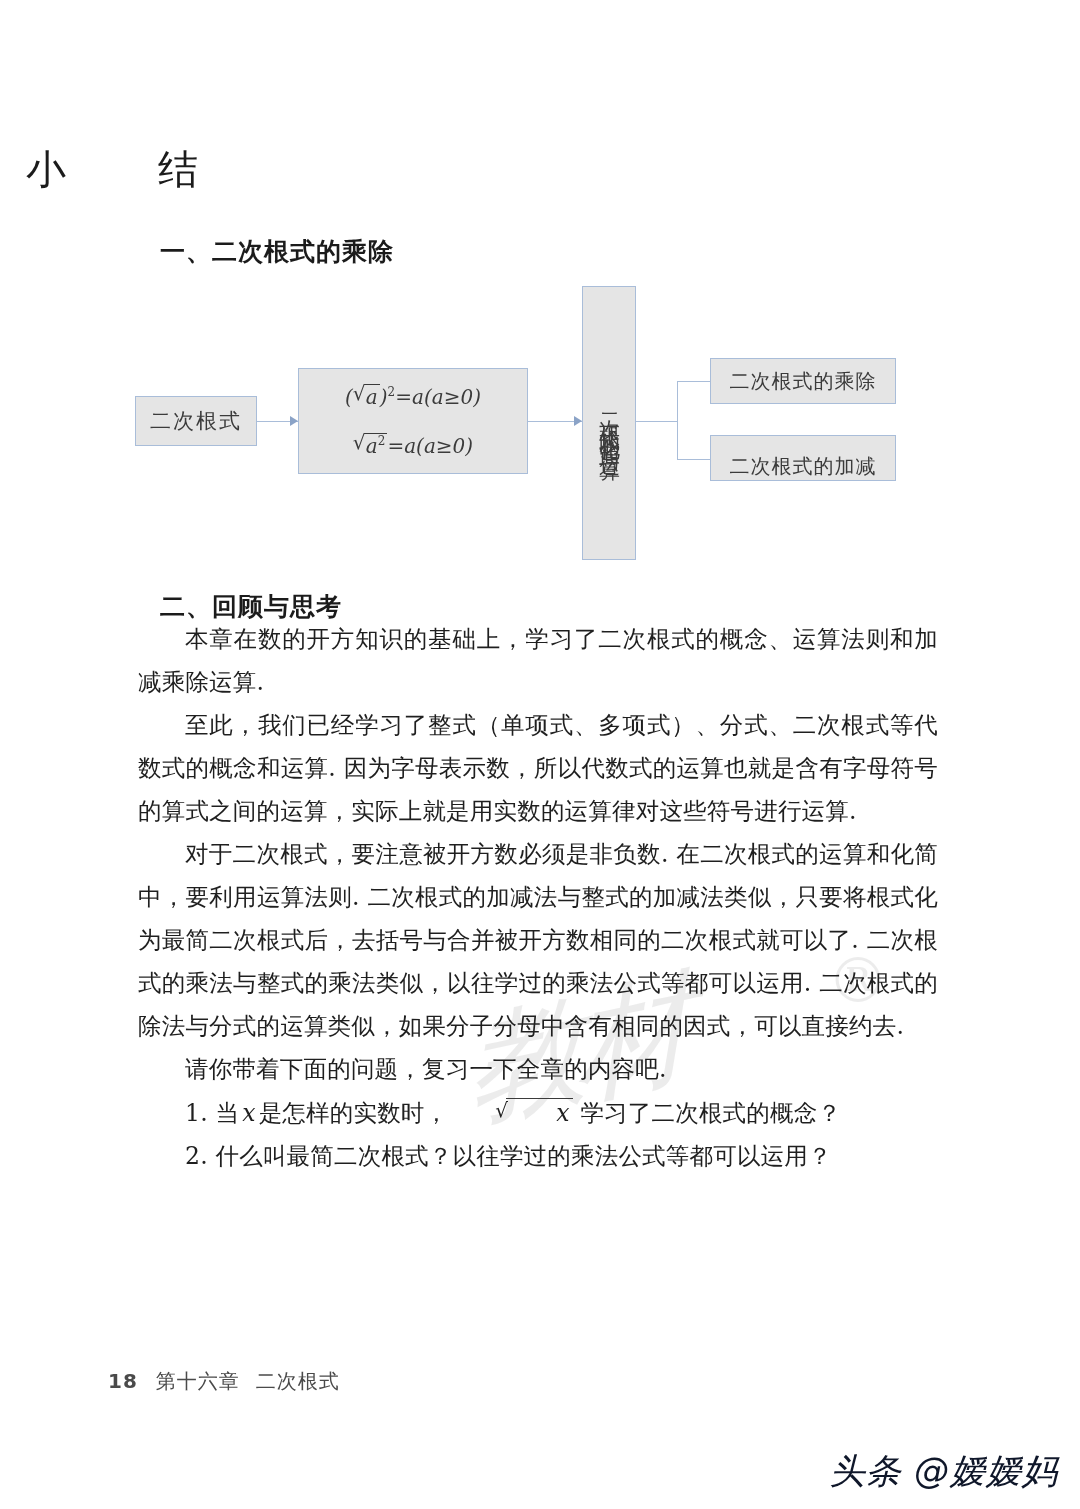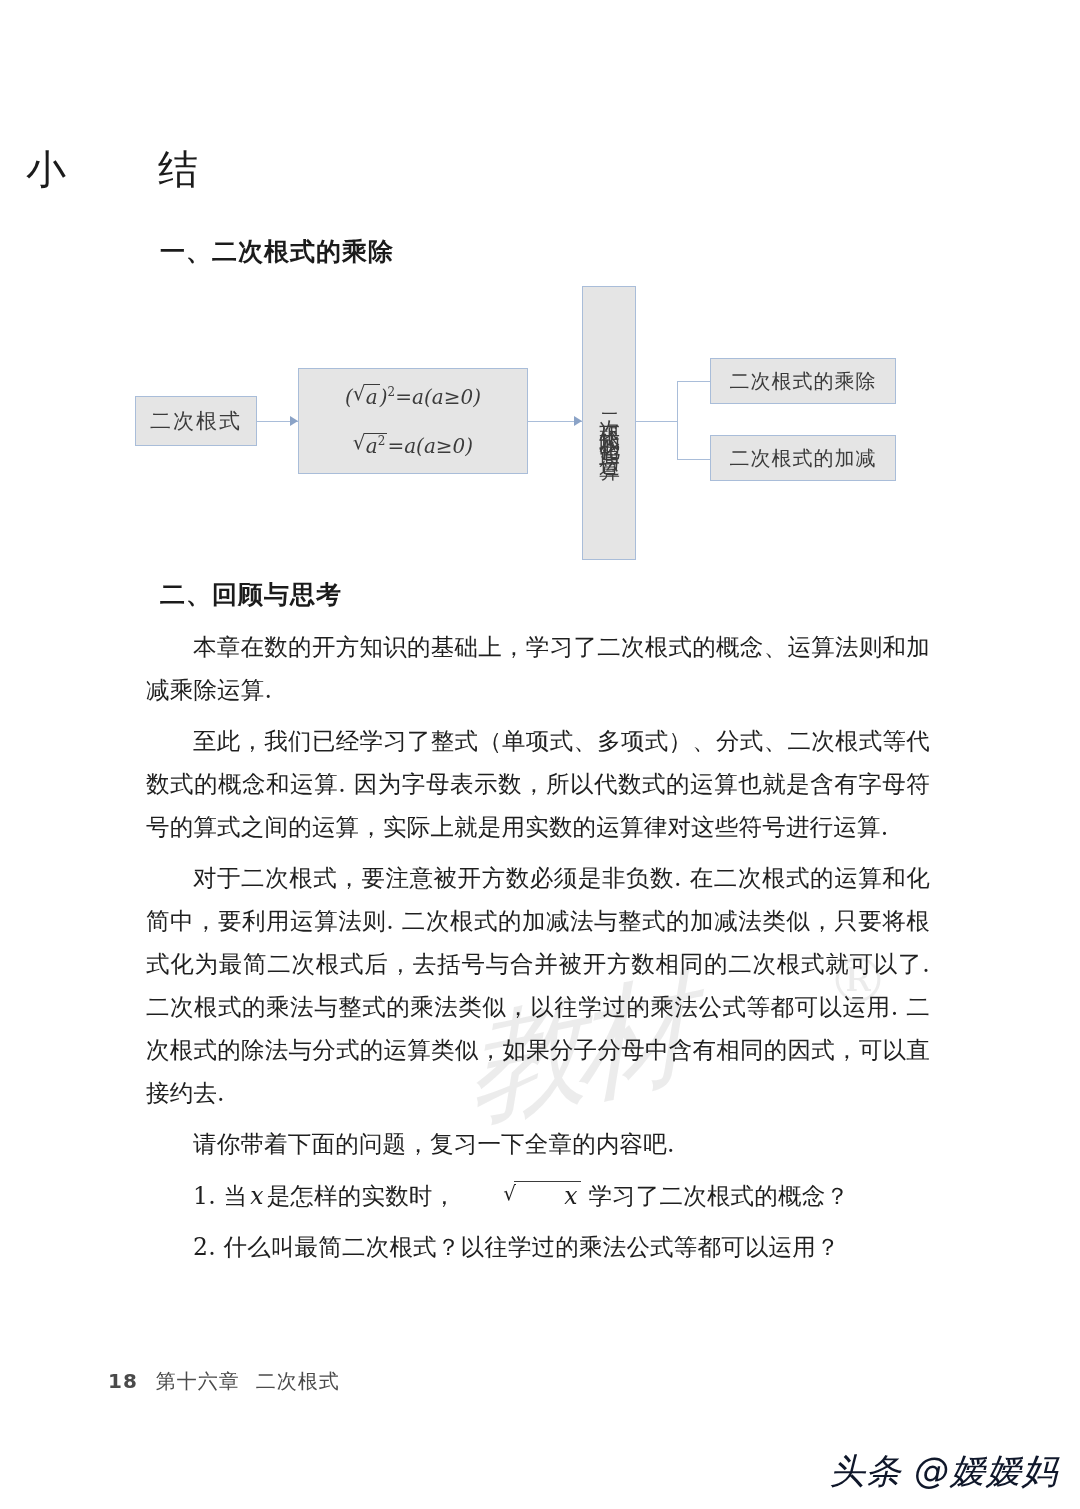--- a/index.html
+++ b/index.html
@@ -70,21 +70,21 @@
   
   .sec-head {
     position: absolute;
     font-size: 25px;
     font-weight: bold;
     letter-spacing: 1px;
     color: #1b1b1b;
     font-family: "DejaVu Sans", sans-serif;
   }
   .sec-head-1 { left: 160px; top: 235px; }
-  .sec-head-2 { left: 160px; top: 578px; }
+  .sec-head-2 { left: 160px; top: 590px; }
 
   
   .diagram {
     position: absolute;
     left: 110px;
     top: 278px;
     width: 820px;
     height: 285px;
   }
   .dbox {
@@ -116,21 +116,21 @@
     letter-spacing: 5px;
     line-height: 1;
     color: #3b3b3b;
   }
   .dbox.b-mul {
     left: 600px; top: 80px; width: 186px; height: 46px;
     font-size: 20px; letter-spacing: 1px;
   }
   .dbox.b-add {
     left: 600px; top: 157px; width: 186px; height: 46px;
-    font-size: 20px; letter-spacing: 1px;
+    font-size: 20px; letter-spacing: 1px; align-items: flex-end;
   }
 
   
   .formula {
     font-size: 20px;
     font-style: italic;
     color: #3b3b3b;
     white-space: nowrap;
     font-family: "DejaVu Serif", serif;
   }
@@ -174,21 +174,21 @@
     left: 138px;
     top: 618px;
     width: 800px;
     font-size: 23.5px;
     line-height: 43px;
     color: #1f1f1f;
     font-family: "DejaVu Serif", serif;
     letter-spacing: 0.2px;
   }
   .body-text p {
-    margin: 8px;
+    margin: 0;
     text-indent: 47px;
     text-align: justify;
     text-justify: inter-ideograph;
   }
   .q-list { margin-top: 0; }
   .q-item {
     margin: 0;
     text-indent: 28px;
     white-space: nowrap;
   }

